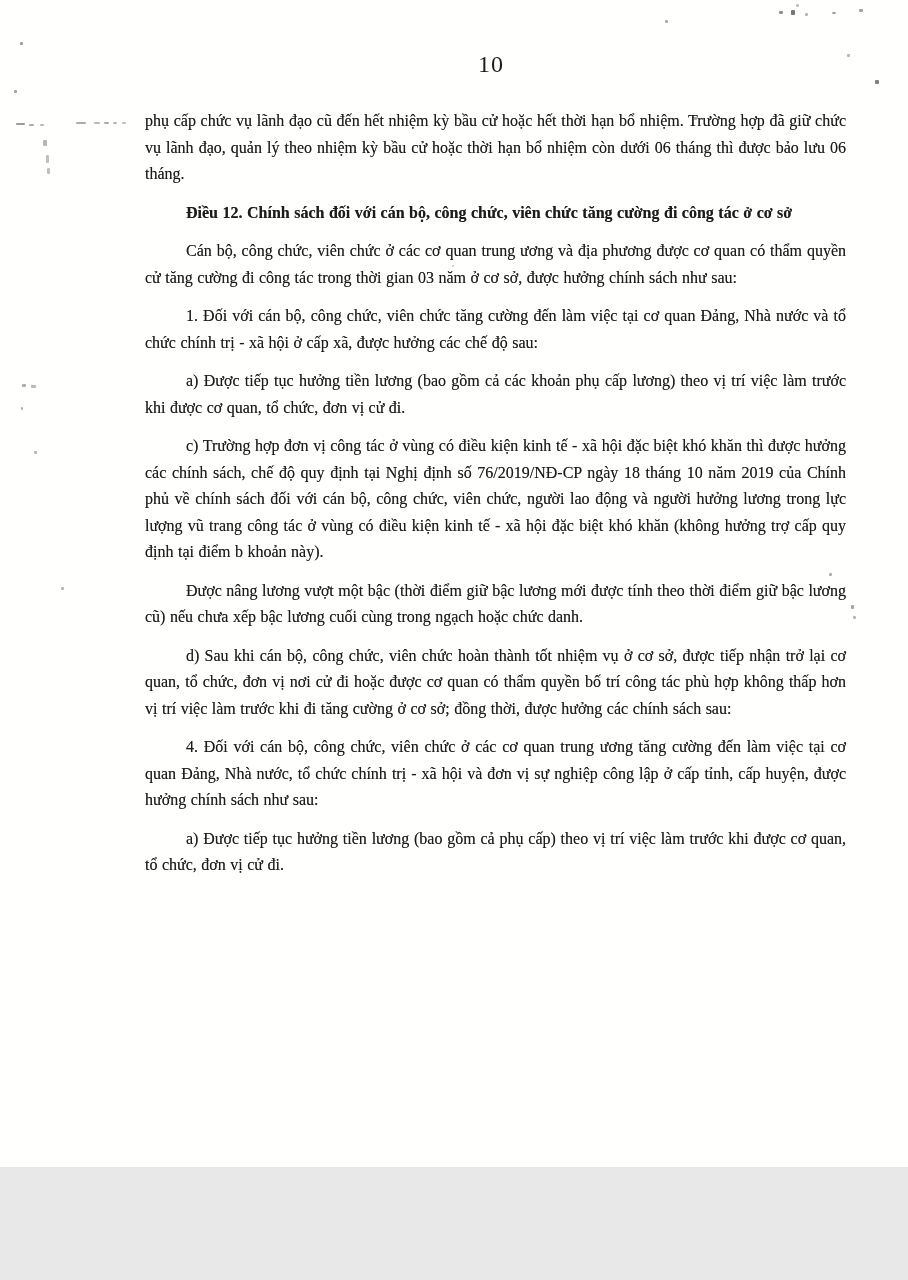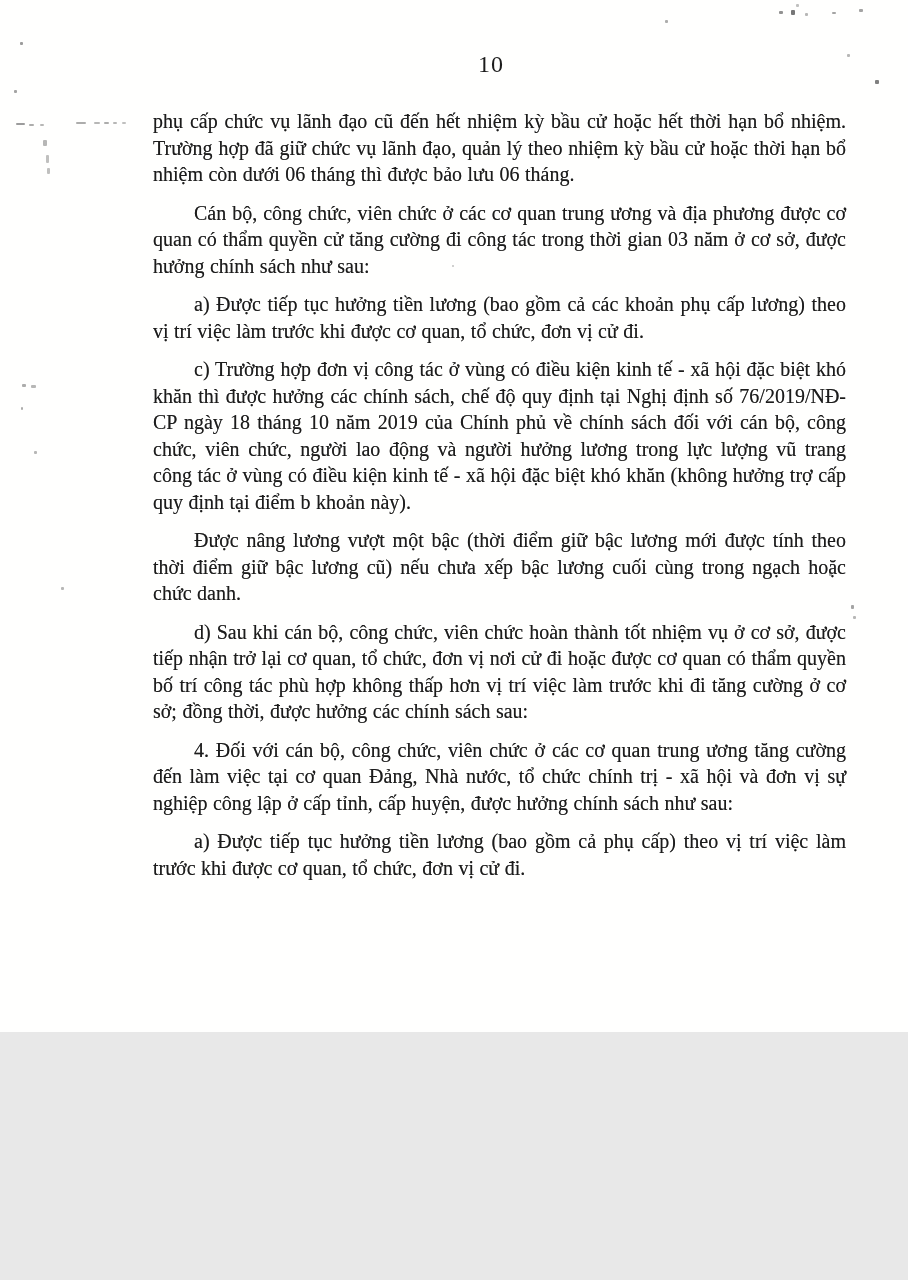--- a/index.html
+++ b/index.html
@@ -3,21 +3,21 @@
 <meta charset="utf-8">
 <style>
   html, body {
     margin: 0;
     padding: 0;
     background: #e8e8e8;
   }
   .page {
     position: relative;
     width: 908px;
-    height: 1032px;
+    height: 1167px;
     background: #fffffe;
     overflow: hidden;
     font-family: "Liberation Serif", "DejaVu Serif", serif;
     color: #1c1c1c;
     box-sizing: border-box;
   }
   .page-number {
     width: 708px;
     margin: 50px 63px 0 137px;
     text-align: center;
@@ -25,22 +25,22 @@
     line-height: 28px;
     letter-spacing: 1px;
   }
   .content {
     position: absolute;
     top: 108px;
     left: 137px;
     width: 709px;
   }
   .para {
-    margin: 12px 0 0 16px;
-    font-size: 20px;
+    margin: 12px 0 0 8px;
+    font-size: 16px;
     line-height: 26.5px;
     text-align: justify;
     text-indent: 41px;
     font-weight: normal;
     text-shadow: 0 0 0.5px rgba(20,20,20,0.55);
     word-spacing: 0.5px;
   }
   .para.first {
     margin-top: 0;
     text-indent: 0;
@@ -58,21 +58,23 @@
 </style>
 </head>
 <body>
 
 <div class="page">
 
   <div class="page-number">10</div>
 
   <div class="content">
     <p class="para first">phụ cấp chức vụ lãnh đạo cũ đến hết nhiệm kỳ bầu cử hoặc hết thời hạn bổ nhiệm. Trường hợp đã giữ chức vụ lãnh đạo, quản lý theo nhiệm kỳ bầu cử hoặc thời hạn bổ nhiệm còn dưới 06 tháng thì được bảo lưu 06 tháng.</p>
+    <p class="para heading">Điều 12. Chính sách đối với cán bộ, công chức, viên chức tăng cường đi công tác ở cơ sở</p>
     <p class="para">Cán bộ, công chức, viên chức ở các cơ quan trung ương và địa phương được cơ quan có thẩm quyền cử tăng cường đi công tác trong thời gian 03 năm ở cơ sở, được hưởng chính sách như sau:</p>
+    <p class="para">1. Đối với cán bộ, công chức, viên chức tăng cường đến làm việc tại cơ quan Đảng, Nhà nước và tổ chức chính trị - xã hội ở cấp xã, được hưởng các chế độ sau:</p>
     <p class="para">a) Được tiếp tục hưởng tiền lương (bao gồm cả các khoản phụ cấp lương) theo vị trí việc làm trước khi được cơ quan, tổ chức, đơn vị cử đi.</p>
     <p class="para">c) Trường hợp đơn vị công tác ở vùng có điều kiện kinh tế - xã hội đặc biệt khó khăn thì được hưởng các chính sách, chế độ quy định tại Nghị định số 76/2019/NĐ-CP ngày 18 tháng 10 năm 2019 của Chính phủ về chính sách đối với cán bộ, công chức, viên chức, người lao động và người hưởng lương trong lực lượng vũ trang công tác ở vùng có điều kiện kinh tế - xã hội đặc biệt khó khăn (không hưởng trợ cấp quy định tại điểm b khoản này).</p>
     <p class="para">Được nâng lương vượt một bậc (thời điểm giữ bậc lương mới được tính theo thời điểm giữ bậc lương cũ) nếu chưa xếp bậc lương cuối cùng trong ngạch hoặc chức danh.</p>
     <p class="para">d) Sau khi cán bộ, công chức, viên chức hoàn thành tốt nhiệm vụ ở cơ sở, được tiếp nhận trở lại cơ quan, tổ chức, đơn vị nơi cử đi hoặc được cơ quan có thẩm quyền bố trí công tác phù hợp không thấp hơn vị trí việc làm trước khi đi tăng cường ở cơ sở; đồng thời, được hưởng các chính sách sau:</p>
     <p class="para">4. Đối với cán bộ, công chức, viên chức ở các cơ quan trung ương tăng cường đến làm việc tại cơ quan Đảng, Nhà nước, tổ chức chính trị - xã hội và đơn vị sự nghiệp công lập ở cấp tỉnh, cấp huyện, được hưởng chính sách như sau:</p>
     <p class="para">a) Được tiếp tục hưởng tiền lương (bao gồm cả phụ cấp) theo vị trí việc làm trước khi được cơ quan, tổ chức, đơn vị cử đi.</p>
   </div>
 
   <div class="artifacts">
 

